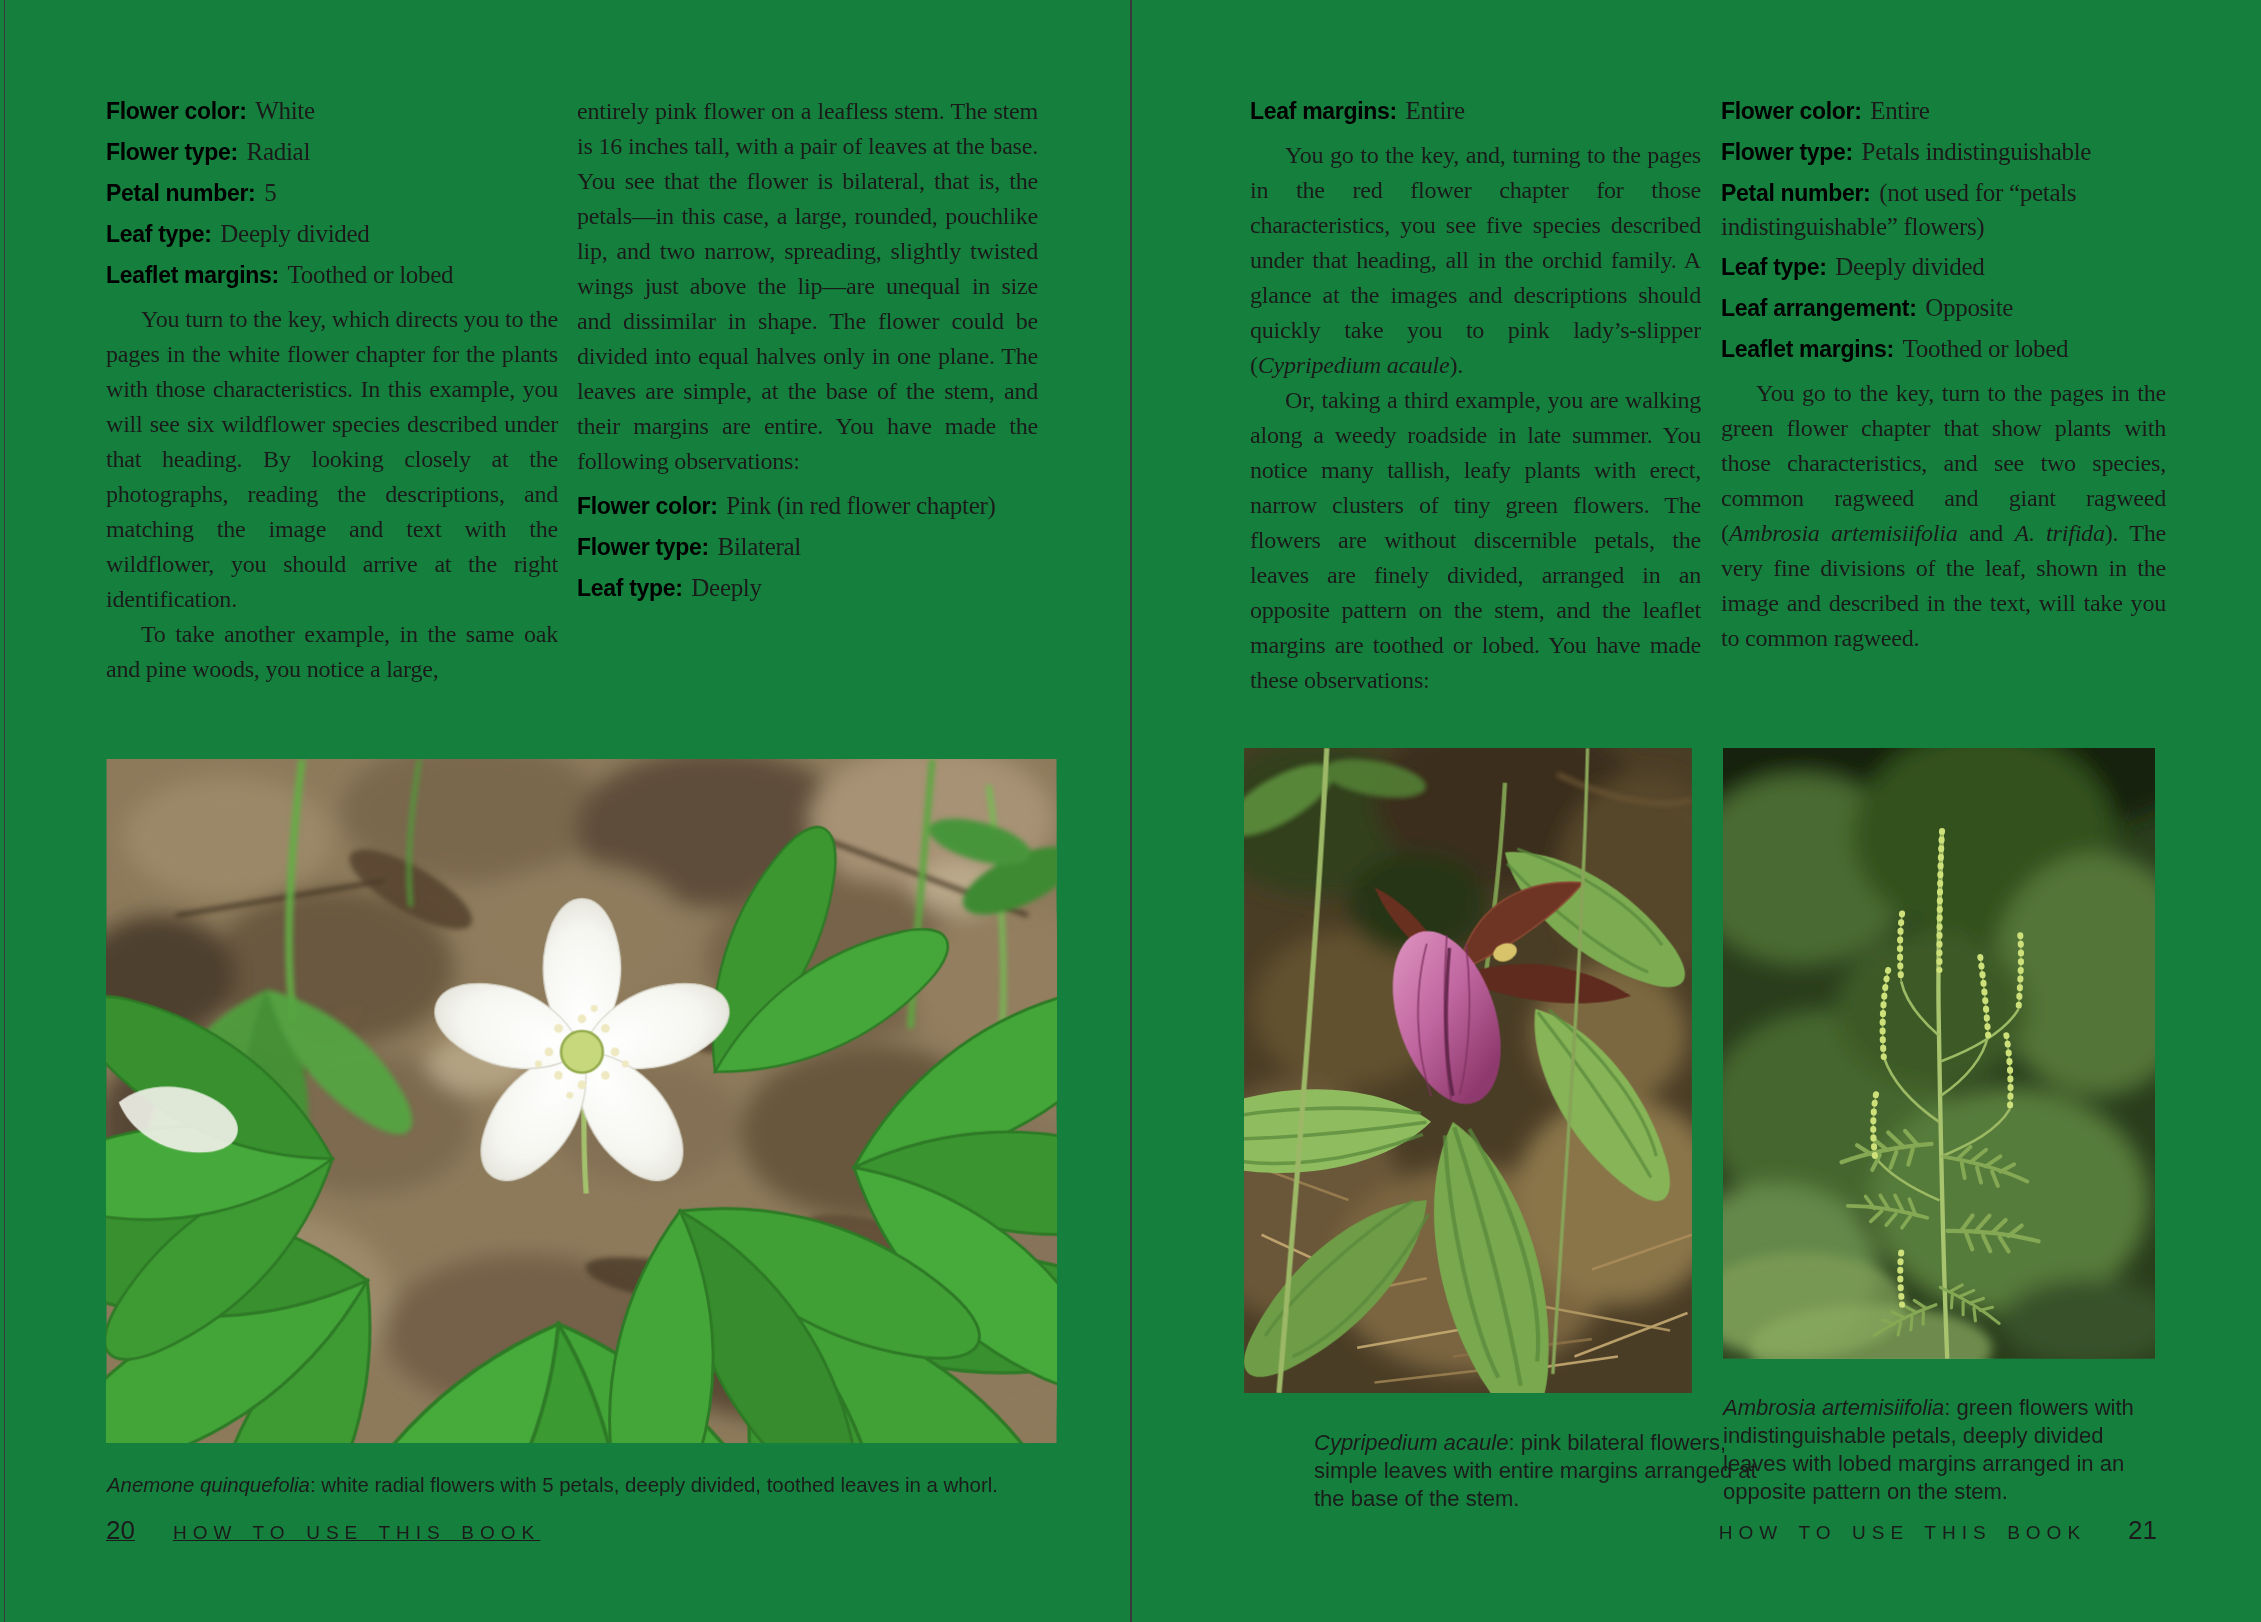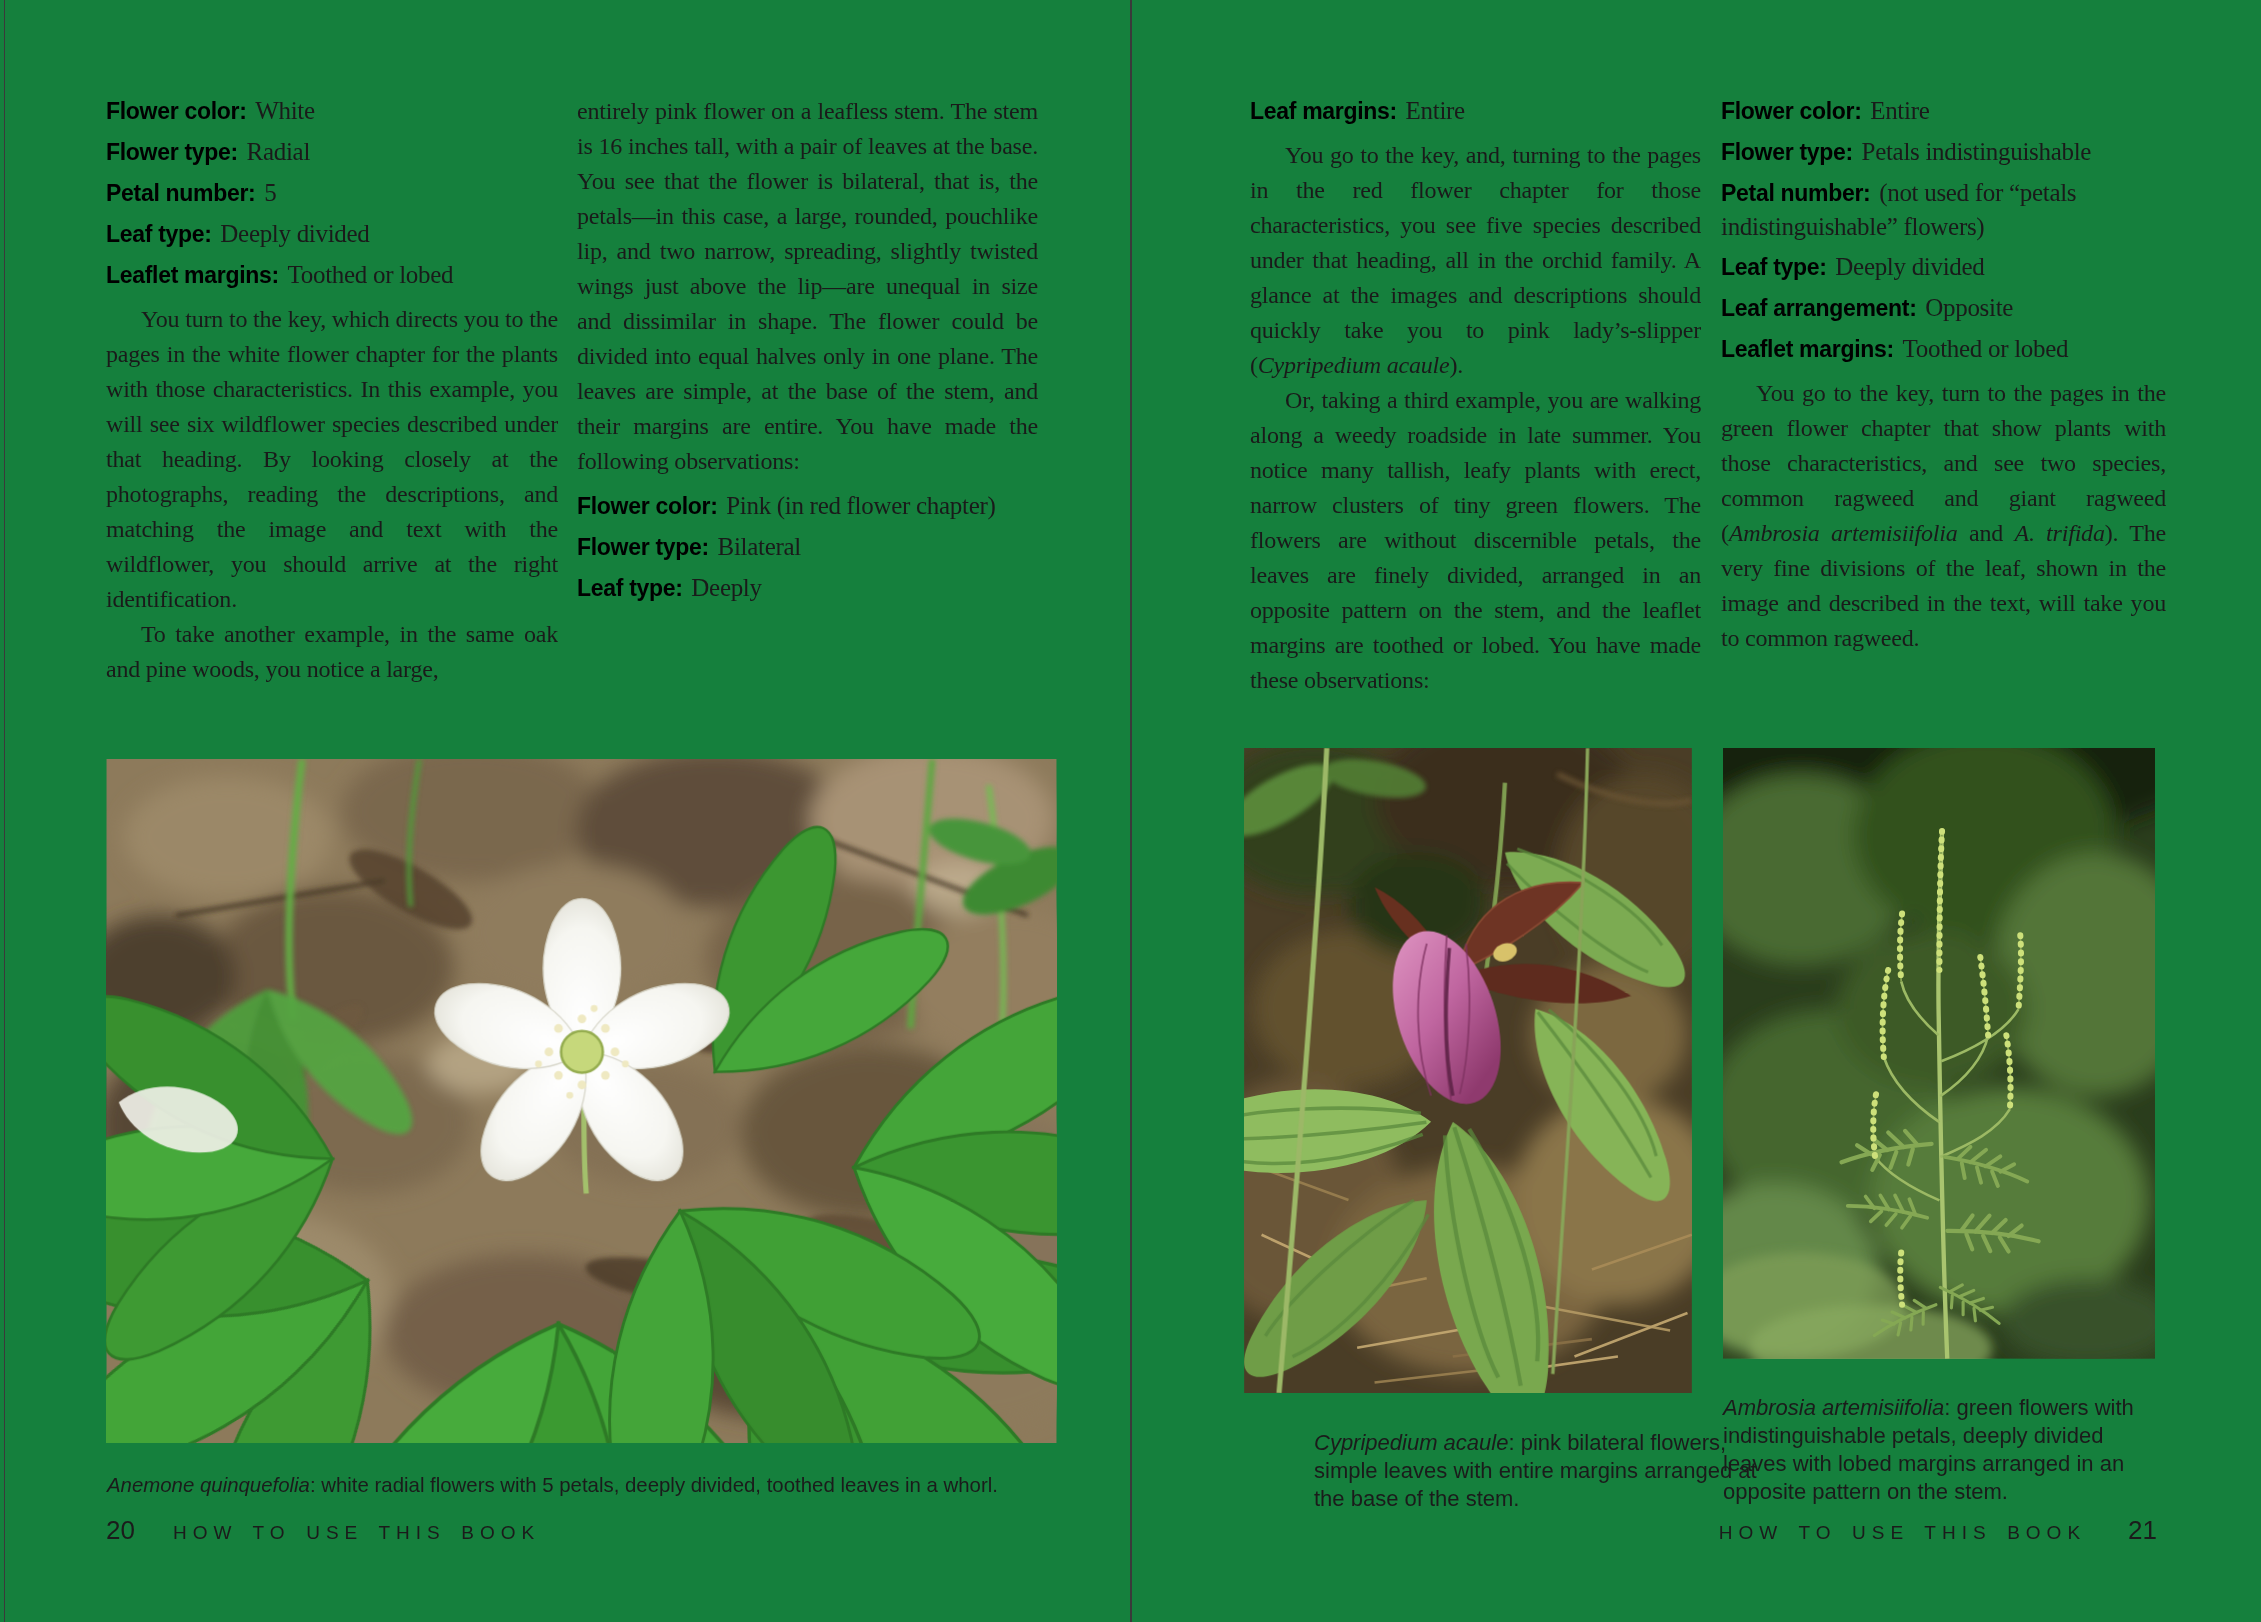--- a/index.html
+++ b/index.html
@@ -190,21 +190,21 @@
           <circle cx="14" cy="-50" r="4"></circle>
           <circle cx="-14" cy="50" r="4"></circle>
       </g>
     </g>
   </svg>
 
   <p class="caption caption-wide" style="left:107px;top:1451px;width:1009px;">
     <i>Anemone quinquefolia</i><span>: white radial flowers with 5 petals, deeply divided, toothed leaves in a whorl.</span>
   </p>
 
-  <div class="footer footer-left" style="left:106px;top:1515px;width:951px;">
+  <div class="footer footer-left" style="left:106px;top:1515px;width:951px;text-decoration:underline;">
     <span class="pagenum">20</span><span class="running">HOW TO USE THIS BOOK</span>
   </div>
 
   <div class="col" style="left:1250px;top:94px;width:451px;height:651px;">
     <p class="obs"><span class="obs-label">Leaf margins:</span><span class="obs-value">Entire</span></p>
     <p class="body-para indent after-obs"><span>You go to the key, and, turning to the pages in the red flower chapter for those characteristics, you see five species described under that heading, all in the orchid family. A glance at the images and descriptions should quickly take you to pink lady’s-slipper (</span><i>Cypripedium acaule</i><span>).</span></p>
     <p class="body-para indent">Or, taking a third example, you are walking along a weedy roadside in late summer. You notice many tallish, leafy plants with erect, narrow clusters of tiny green flowers. The flowers are without discernible petals, the leaves are finely divided, arranged in an opposite pattern on the stem, and the leaflet margins are toothed or lobed. You have made these observations:</p>
   </div>
 
   <div class="col" style="left:1721px;top:94px;width:445px;height:651px;">

